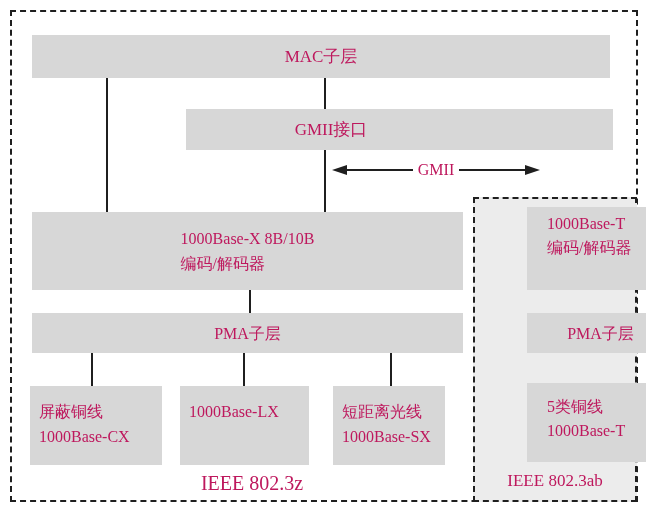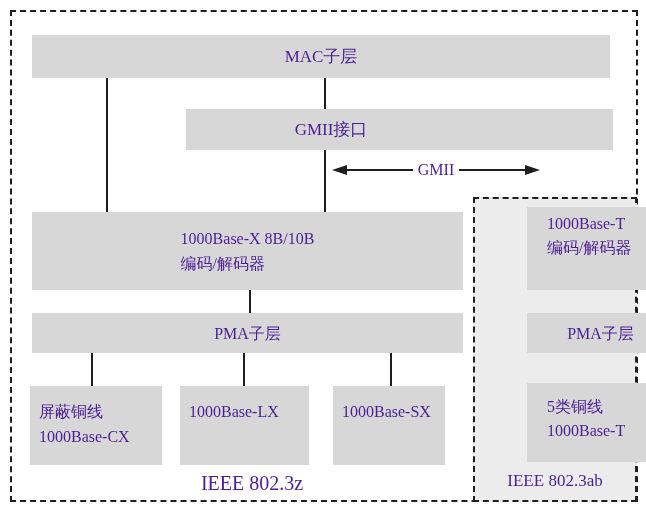--- a/index.html
+++ b/index.html
@@ -1,18 +1,18 @@
 <!DOCTYPE html>
 <html><head>
 <meta charset="utf-8">
 <style>
   html,body{margin:0;padding:0;background:#ffffff;}
   .stage{
     position:relative;width:646px;height:513px;background:#ffffff;overflow:hidden;
-    font-family:"Liberation Serif","DejaVu Serif",serif;color:#4c1d95;
+    font-family:"Liberation Serif","DejaVu Serif",serif;color:#be185d;
   }
   .outer-frame{
     position:absolute;left:10px;top:10px;width:628px;height:492px;
     border:2px dashed #1f1f1f;box-sizing:border-box;
   }
   .gbox{
     position:absolute;background:#d7d7d7;box-sizing:border-box;
     font-size:16px;line-height:25px;
   }
   .center-text{display:flex;align-items:center;justify-content:center;}
@@ -99,20 +99,21 @@
   <div class="conn" style="left:390px;top:353px;height:33px;"></div>
 
   <div class="gbox media m1">
     <div>屏蔽铜线</div>
     <div>1000Base-CX</div>
   </div>
   <div class="gbox media m2">
     <div>1000Base-LX</div>
   </div>
   <div class="gbox media m3">
+    <div>短距离光线</div>
     <div>1000Base-SX</div>
   </div>
 
   <div class="ieee-z">IEEE 802.3z</div>
 
   <div class="panel">
     <div class="gbox enct">
       <div>1000Base-T</div>
       <div>编码/解码器</div>
     </div>

